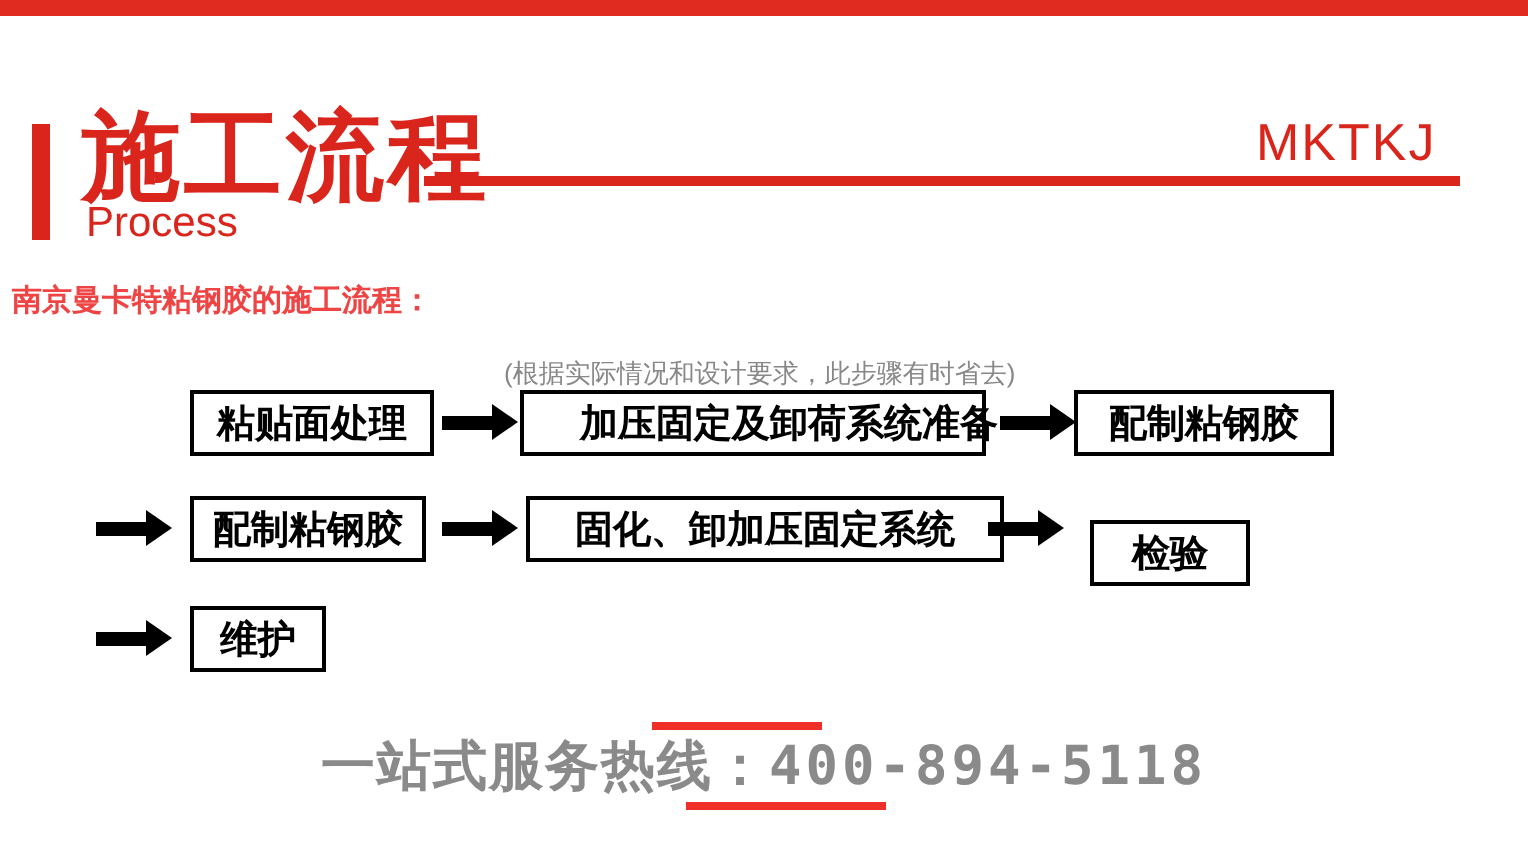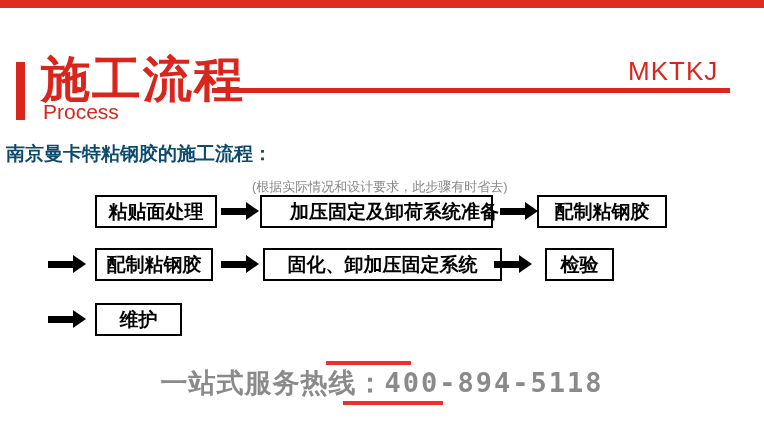--- a/index.html
+++ b/index.html
@@ -10,21 +10,21 @@
   .top-bar{position:absolute;left:0;top:0;width:764px;height:8px;background:#e02b20;}
 
   
   .accent-v{position:absolute;left:16px;top:62px;width:9px;height:58px;background:#d9251c;}
   .page-title{position:absolute;left:41px;top:56px;font-size:49px;line-height:46px;font-weight:bold;color:#d9251c;letter-spacing:2px;white-space:nowrap;}
   .page-subtitle{position:absolute;left:43px;top:100px;font-size:21px;line-height:24px;color:#d9251c;}
   .title-underline{position:absolute;left:212px;top:88px;width:518px;height:5px;background:#d9251c;}
   .brand{position:absolute;left:628px;top:56px;font-size:26px;color:#d9251c;letter-spacing:1px;white-space:nowrap;}
 
   
-  .intro{position:absolute;left:6px;top:141px;font-size:19px;font-weight:bold;color:#0c4a6e;white-space:nowrap;}
+  .intro{position:absolute;left:6px;top:141px;font-size:15px;font-weight:bold;color:#ef4444;white-space:nowrap;}
 
   
   .note{position:absolute;left:252px;top:178px;font-size:13px;color:#888888;white-space:nowrap;}
 
   
   .step{position:absolute;height:33px;border:2px solid #000;background:#fff;display:flex;align-items:center;justify-content:center;font-size:19px;font-weight:bold;color:#000;box-sizing:border-box;white-space:nowrap;}
 
   
   .arrow{position:absolute;width:38px;height:18px;}
   .arrow .bar{position:absolute;left:0;top:6px;width:26px;height:7px;background:#000;}
@@ -74,27 +74,27 @@
   <div class="step" style="left:95px;top:248px;width:118px;">配制粘钢胶</div>
   <div class="arrow" style="left:221px;top:255px;">
       <div class="bar"></div>
       <div class="head"></div>
     </div>
   <div class="step" style="left:263px;top:248px;width:239px;">固化、卸加压固定系统</div>
   <div class="arrow" style="left:494px;top:255px;">
       <div class="bar"></div>
       <div class="head"></div>
     </div>
-  <div class="step" style="left:545px;top:248px;width:69px;">检验</div>
+  <div class="step" style="left:545px;top:260px;width:80px;">检验</div>
 
   <div class="arrow" style="left:48px;top:310px;">
       <div class="bar"></div>
       <div class="head"></div>
     </div>
-  <div class="step" style="left:95px;top:303px;width:87px;">维护</div>
+  <div class="step" style="left:95px;top:303px;width:68px;">维护</div>
 
   <div class="hotline">
     <div class="dbl-line left"></div>
     <div class="hotline-text"><span>一站式服务热线：</span><span class="num">400-894-5118</span></div>
     <div class="dbl-line right"></div>
   </div>
 
 </div>
 
 </body></html>

